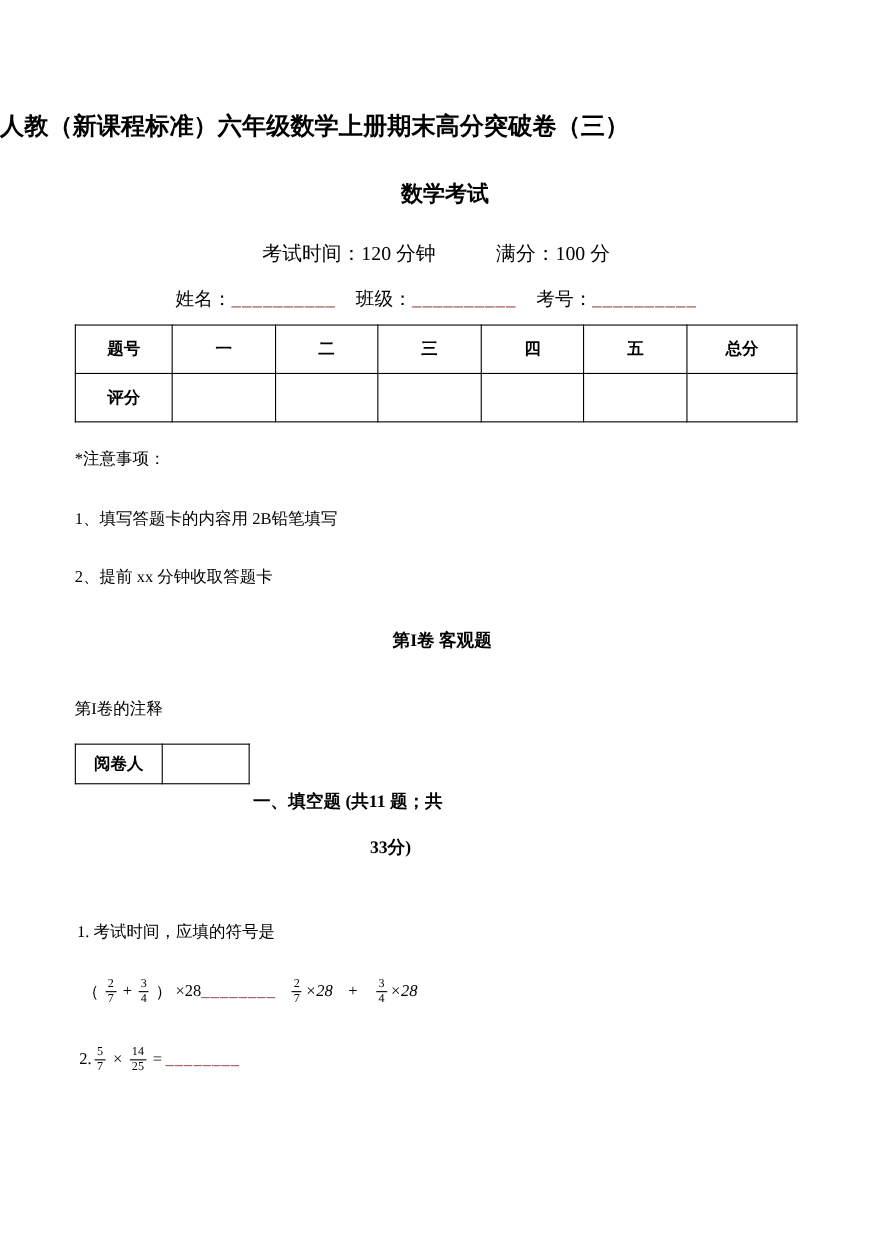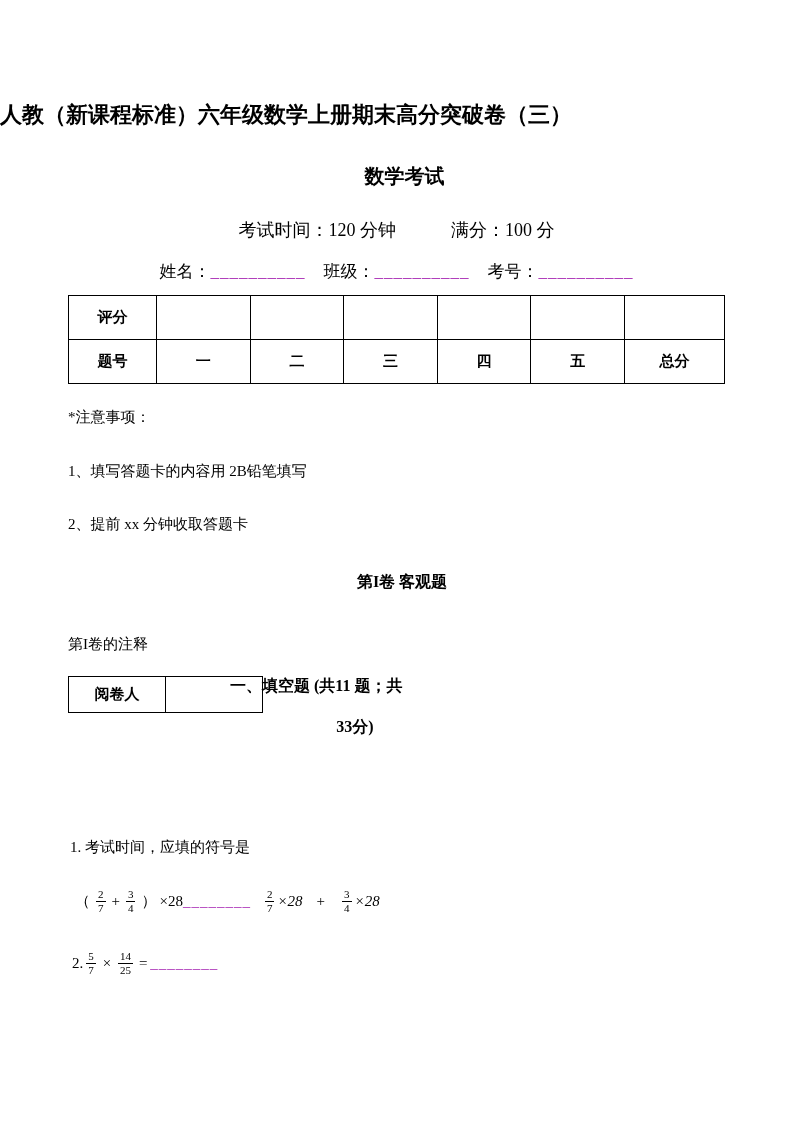--- a/index.html
+++ b/index.html
@@ -26,21 +26,21 @@
     display:flex; justify-content:center; gap:55px;
     font-size:18px;
   }
   .student-line {
     position:absolute; top:260px; left:0; right:0;
     display:flex; justify-content:center; align-items:baseline; gap:4px;
     font-size:17px;
   }
   .student-line .group { margin-right:14px; white-space:nowrap; }
   .student-line .group:last-child { margin-right:0; }
-  .blank { color:#a21caf; letter-spacing:1px; }
+  .blank { color:#7f1d1d; letter-spacing:1px; }
   table { border-collapse:collapse; }
   .score-table {
     position:absolute; top:295px; left:68px;
     width:657px; table-layout:fixed;
   }
   .score-table td {
     border:1.5px solid #000; height:44px;
     text-align:center; vertical-align:middle; font-size:15px;
   }
   .score-table td.hdr { font-weight:bold; }
@@ -56,25 +56,25 @@
   .section-annotation { position:absolute; top:635px; left:68px; font-size:15px; }
   .grader-table {
     position:absolute; top:676px; left:68px;
     width:157px; table-layout:fixed;
   }
   .grader-table td {
     border:1.5px solid #000;
     text-align:center; vertical-align:middle;
     font-size:15px; font-weight:bold;
   }
-  .grader-table td { width:97px; }
+  .grader-table td { width:79px; }
   .grader-table tr:first-child td { height:92px; }
   .grader-table tr:last-child td { height:36px; }
   .part-heading {
-    position:absolute; top:676px; left:230px; width:250px;
+    position:absolute; top:720px; left:230px; width:250px;
     font-size:16px; font-weight:bold; line-height:1.2;
   }
   .part-heading .line2 { display:block; text-align:center; margin-top:22px; }
   .q-text { position:absolute; left:70px; font-size:15px; }
   .q1-text { top:838px; }
   .expr {
     position:absolute; left:72px;
     display:flex; align-items:center;
     font-size:15px; white-space:nowrap;
   }
@@ -105,37 +105,37 @@
 
   <div class="student-line">
     <span class="group"><span>姓名：</span><span class="blank">__________</span></span>
     <span class="group"><span>班级：</span><span class="blank">__________</span></span>
     <span class="group"><span>考号：</span><span class="blank">__________</span></span>
   </div>
 
   <table class="score-table">
     <tbody>
         <tr>
-      <td class="hdr">评分</td>
-      <td></td>
-      <td></td>
-      <td></td>
-      <td></td>
-      <td></td>
-      <td></td>
-    </tr>
-    <tr>
       <td class="hdr">题号</td>
       <td class="hdr">一</td>
       <td class="hdr">二</td>
       <td class="hdr">三</td>
       <td class="hdr">四</td>
       <td class="hdr">五</td>
       <td class="hdr">总分</td>
     </tr>
+    <tr>
+      <td class="hdr">评分</td>
+      <td></td>
+      <td></td>
+      <td></td>
+      <td></td>
+      <td></td>
+      <td></td>
+    </tr>
   </tbody>
     </table>
 
   <div class="notes-heading">*注意事项：</div>
   <div class="note-item-1">1、填写答题卡的内容用 2B铅笔填写</div>
   <div class="note-item-2">2、提前 xx 分钟收取答题卡</div>
 
   <div class="section-title">第I卷 客观题</div>
   <div class="section-annotation">第I卷的注释</div>
 

